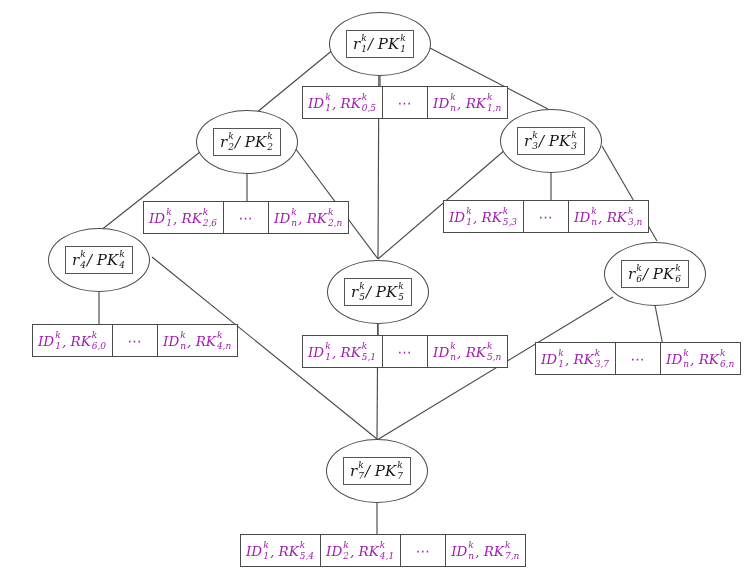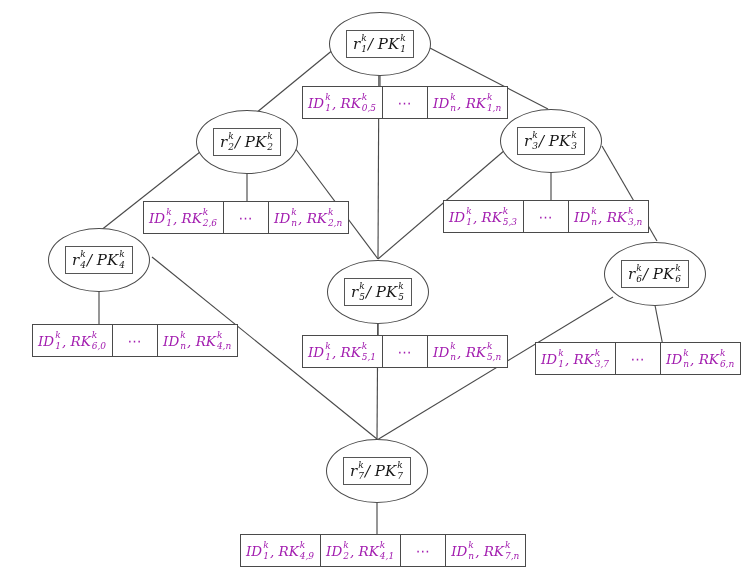--- a/index.html
+++ b/index.html
@@ -349,21 +349,21 @@
   <div class="ktable" style="left: 240px; top: 534px;">
         <div class="cell">
           <span>ID</span>
           <span class="ss">
             <span class="sp">k</span>
             <span class="sb">1</span>
           </span>
           <span>, RK</span>
           <span class="ss">
             <span class="sp">k</span>
-            <span class="sb">4,9</span>
+            <span class="sb">5,4</span>
           </span>
         </div>
         <div class="cell">
           <span>ID</span>
           <span class="ss">
             <span class="sp">k</span>
             <span class="sb">2</span>
           </span>
           <span>, RK</span>
           <span class="ss">

